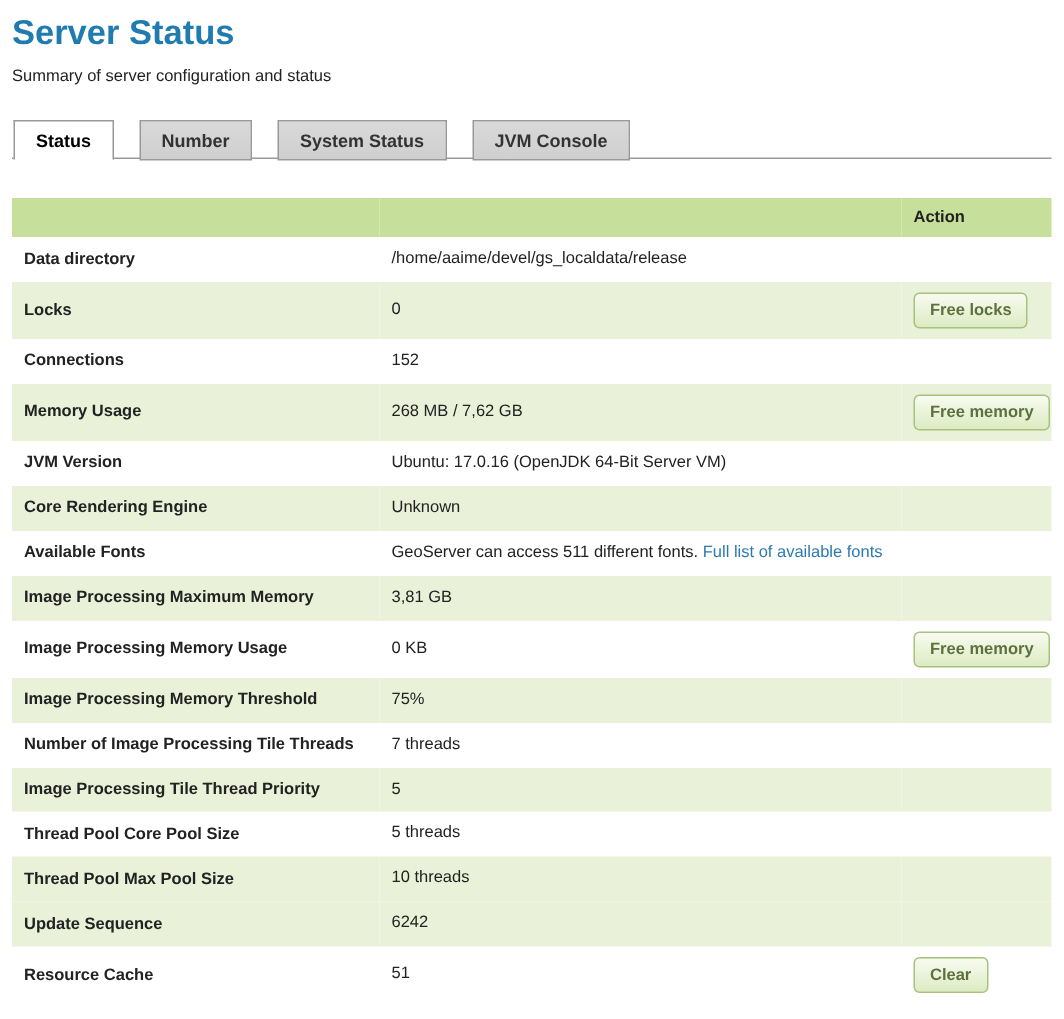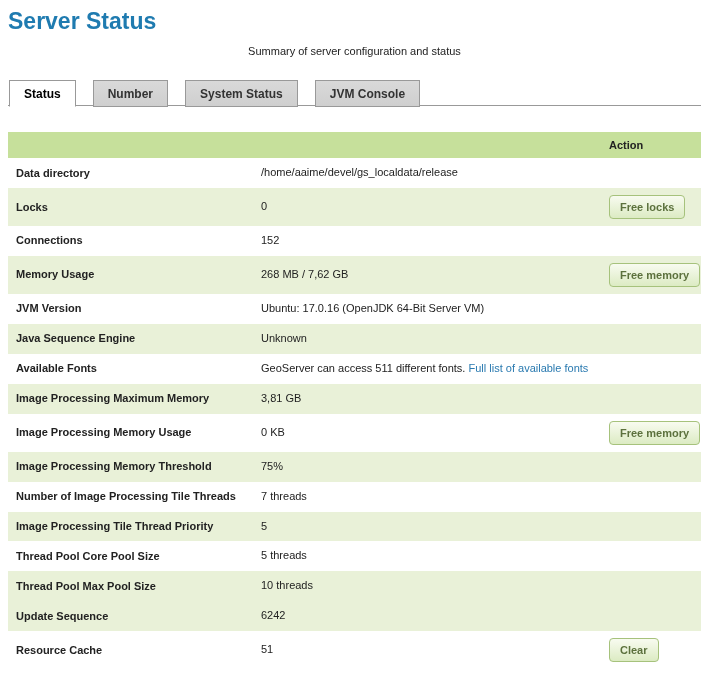--- a/index.html
+++ b/index.html
@@ -16,21 +16,20 @@
   h1.page-title {
     margin: 2px 0 10px 0;
     font-size: 23px;
     font-weight: bold;
     color: var(--title-blue, #1f7bb0);
   }
   .subtitle {
     font-size: 11px;
     color: #222;
     margin: 0 0 22px 0;
-    text-align: center;
   }
   
   .tabbar {
     border-bottom: 1px solid #999;
     padding-left: 1px;
     white-space: nowrap;
   }
   .tab {
     display: inline-block;
     padding: 6px 14px 5px 14px;
@@ -140,21 +139,21 @@
     <td class="cell-label">Memory Usage</td>
     <td class="cell-value"><span class="value-text">268 MB / 7,62 GB</span> </td>
     <td class="cell-action"><button class="btn action-button" type="button">Free memory</button></td>
   </tr>
         <tr class="status-row">
     <td class="cell-label">JVM Version</td>
     <td class="cell-value"><span class="value-text">Ubuntu: 17.0.16 (OpenJDK 64-Bit Server VM)</span> </td>
     <td class="cell-action"></td>
   </tr>
         <tr class="status-row alt">
-    <td class="cell-label">Java Sequence Engine</td>
+    <td class="cell-label">Core Rendering Engine</td>
     <td class="cell-value"><span class="value-text">Unknown</span> </td>
     <td class="cell-action"></td>
   </tr>
         <tr class="status-row">
     <td class="cell-label">Available Fonts</td>
     <td class="cell-value"><span class="value-text">GeoServer can access 511 different fonts.</span> <a class="value-link" href="#">Full list of available fonts</a></td>
     <td class="cell-action"></td>
   </tr>
         <tr class="status-row alt">
     <td class="cell-label">Image Processing Maximum Memory</td>

